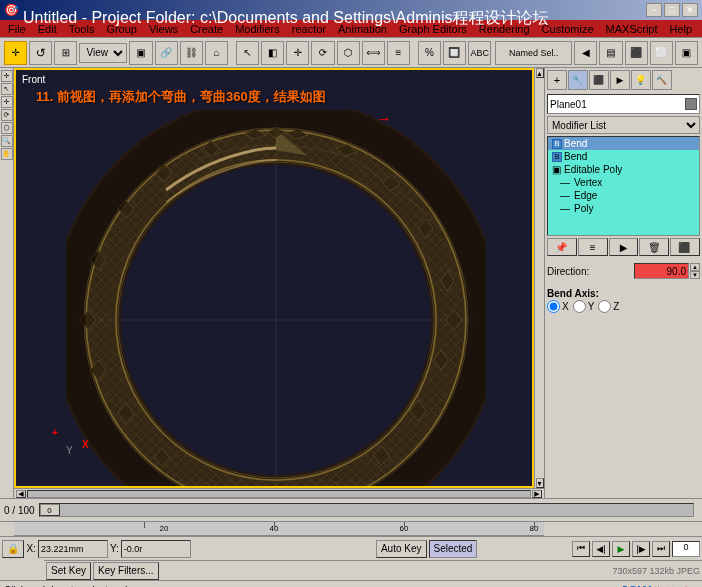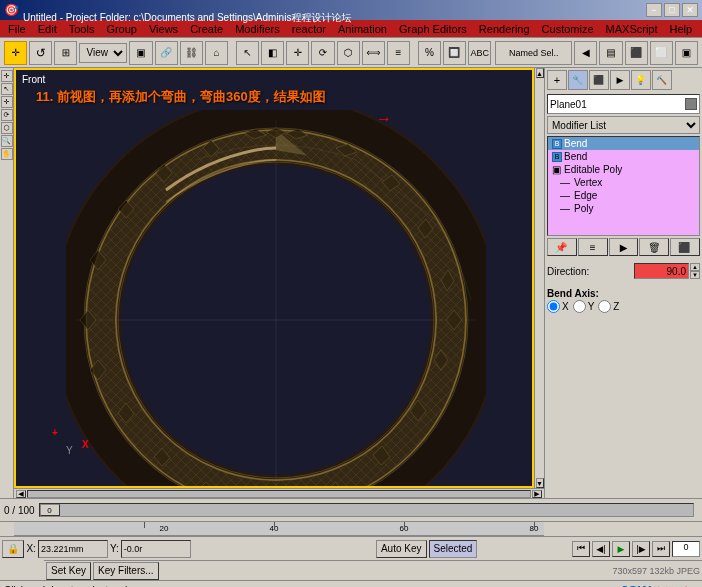--- a/index.html
+++ b/index.html
@@ -158,21 +158,21 @@
     }
     .mod-btn {
       height: 18px; background: #d4d0c8; border: 1px outset #888;
       font-size: 10px; text-align: center; cursor: pointer; display: flex;
       align-items: center; justify-content: center;
     }
 
     
     #mod-stack {
       border: 1px inset #888;
-      background: #f0abfc;
+      background: #5eead4;
       height: 100px;
       overflow-y: auto;
       font-size: 10px;
     }
     .stack-item {
       padding: 1px 4px;
       display: flex; align-items: center; gap: 2px;
       cursor: pointer;
     }
     .stack-item.active-bend { background: #6699cc; color: white; }
@@ -328,21 +328,21 @@
     #viewport-column {
       display: flex; flex-direction: column; flex: 1;
     }
   </style>
 </head>
 <body>
 
 <div id="titlebar">
   <div style="display:flex;align-items:center;gap:4px;">
     <span style="font-size:12px;">🎯</span>
-    <span style="font-size:10px;margin-top:16px;">Untitled  -  Project Folder:  c:\Documents and Settings\Adminis程程设计论坛</span>
+    <span style="font-size:16px;margin-top:16px;">Untitled  -  Project Folder:  c:\Documents and Settings\Adminis程程设计论坛</span>
   </div>
   <div class="winbtns">
     <div class="winbtn">−</div>
     <div class="winbtn">□</div>
     <div class="winbtn">✕</div>
   </div>
 </div>
 
 <div id="menubar">
   <span class="menu-item">File</span>

